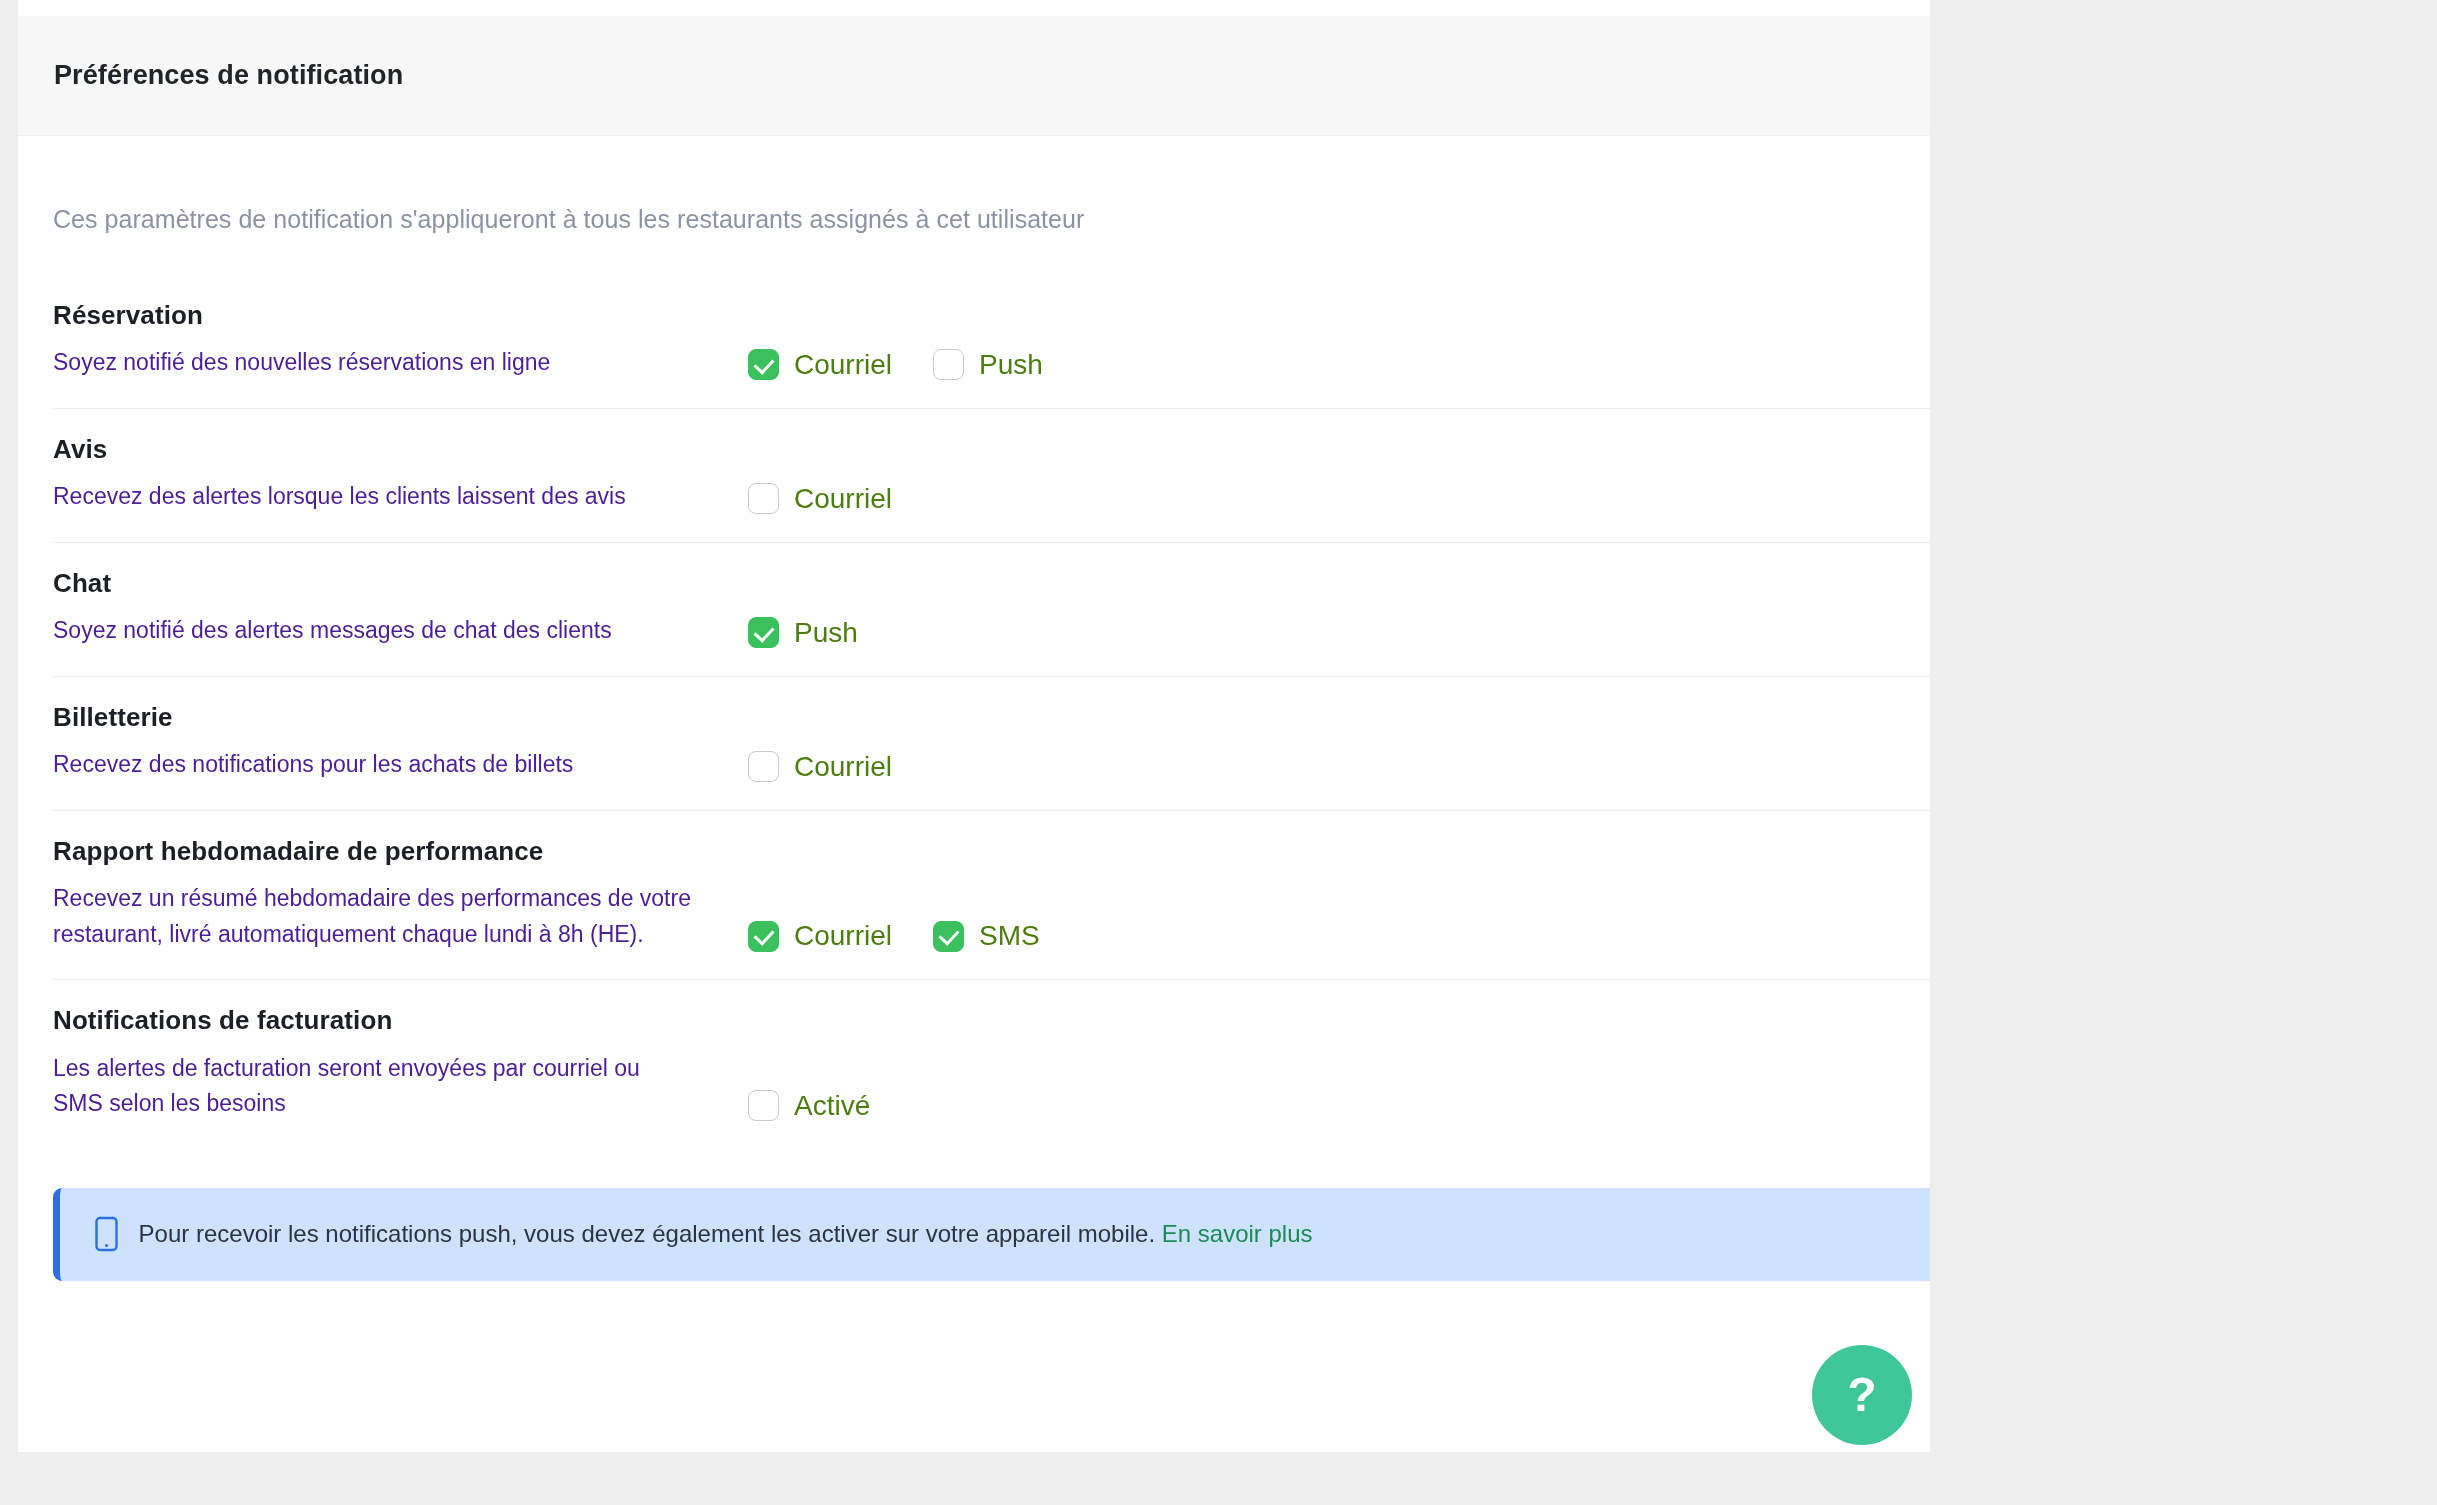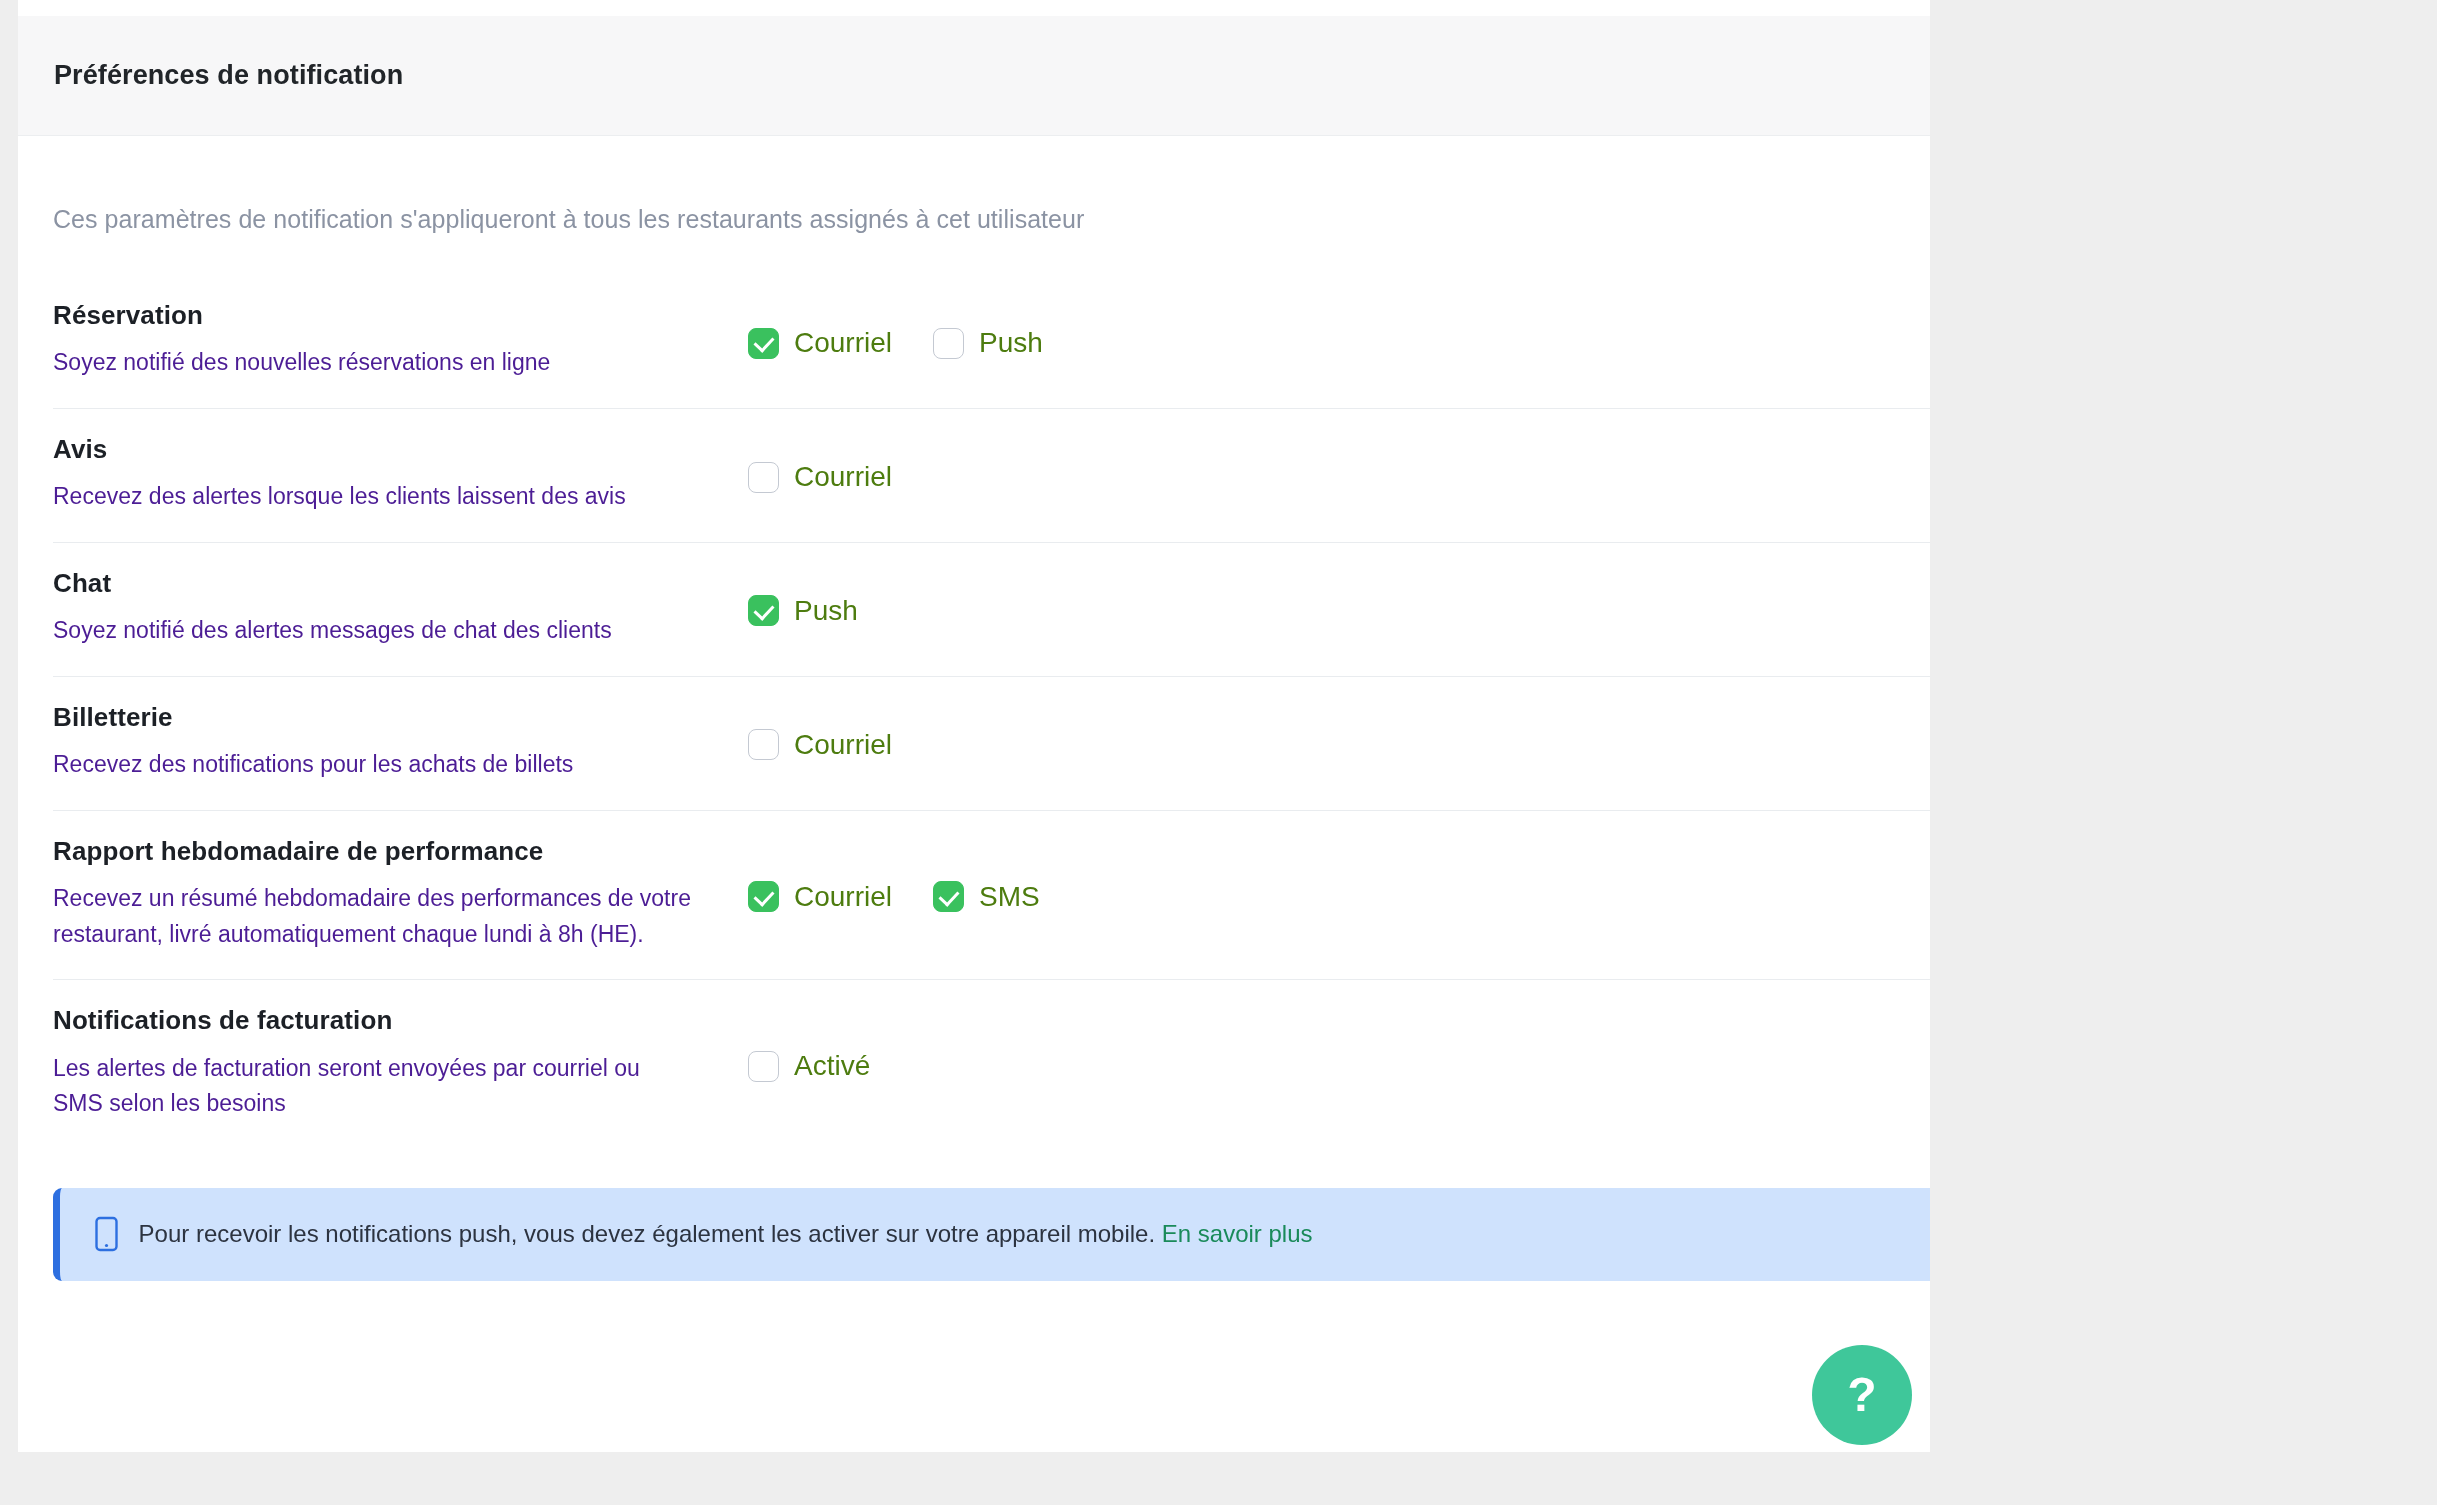--- a/index.html
+++ b/index.html
@@ -63,21 +63,21 @@
     font-size: 25px;
     color: #8b93a3;
     letter-spacing: 0.04px;
   }
 
   
   .rows { margin-top: 41px; }
 
   .row {
     display: flex;
-    align-items: center;
+    align-items: flex-end;
     position: relative;
     padding: 25px 0 27px 0;
     border-bottom: 0.9px solid #e9ecef;
   }
   .row:last-child { border-bottom: none; }
 
   .row-info { width: 695px; flex: 0 0 695px; }
 
   .row-title {
     font-size: 26px;

